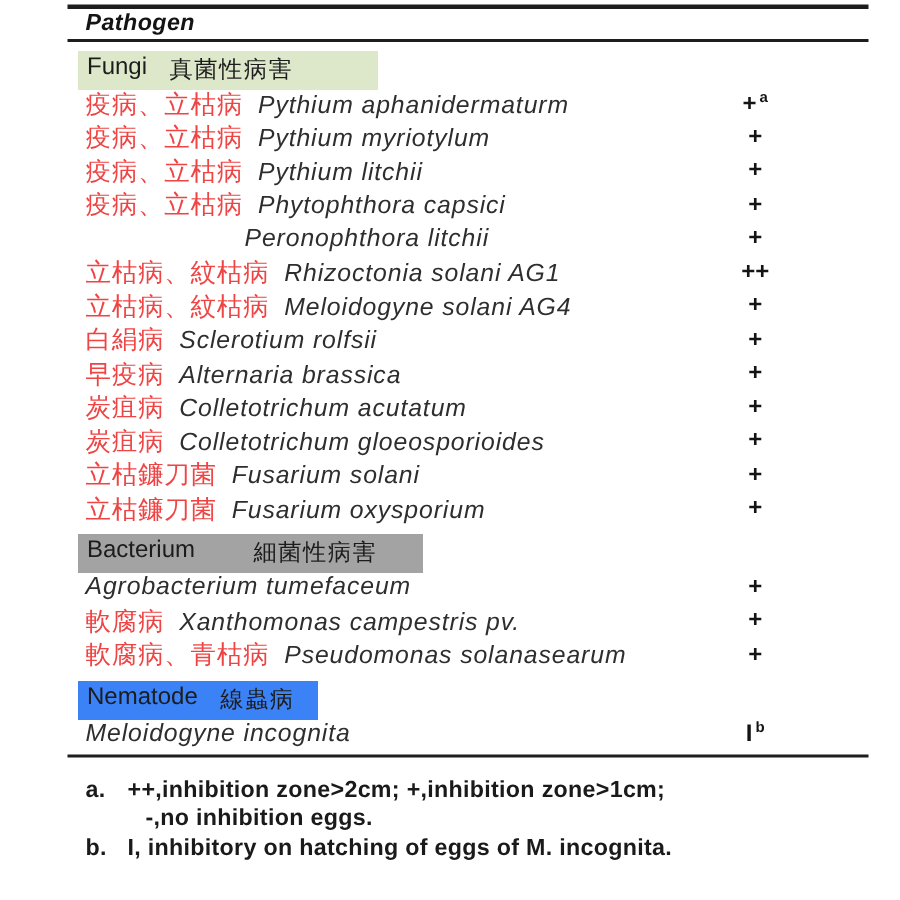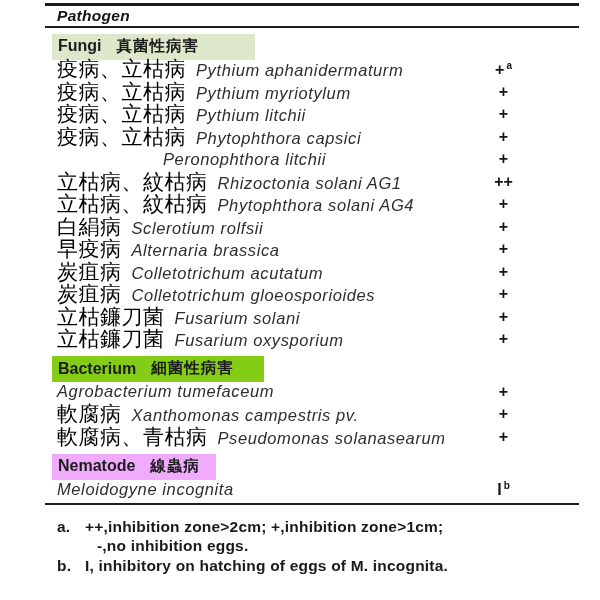--- a/index.html
+++ b/index.html
@@ -7,27 +7,27 @@
   .sheet{position:relative;width:600px;height:600px;background:#ffffff;overflow:hidden;}
   .table-wrap{position:absolute;left:45px;right:21px;top:3px;}
   .rule{background:#1d1d1d;}
   .rule.top{height:3px;}
   .rule.mid{height:2px;}
   .rule.bottom{height:2px;margin-top:2px;}
   .thead{display:flex;align-items:center;height:20px;font-weight:bold;font-size:15.5px;color:#141414;}
   .th-pathogen{flex:1;padding-left:12px;letter-spacing:0.3px;font-style:italic;}
   .th-eff{width:135px;padding-right:16px;box-sizing:border-box;text-align:center;letter-spacing:0.2px;}
   .section-header{margin-top:7px;height:23px;display:flex;align-items:center;}
-  .section-highlight{display:inline-flex;align-items:center;padding:2px 16px 3px 6px;margin-left:7px;font-weight:bold;font-size:16px;color:#1c1c1c;}
+  .section-highlight{display:inline-flex;align-items:flex-start;padding:2px 16px 3px 6px;margin-left:7px;font-weight:normal;font-size:16px;color:#1c1c1c;}
   .section-0 .section-highlight{padding-right:56px;}
   .section-1 .section-highlight{padding-right:30px;}
   .sec-zh{margin-left:15px;font-size:15.5px;letter-spacing:1px;}
   .row{display:flex;align-items:center;height:22.5px;}
   .cell-pathogen{flex:1;padding-left:12px;white-space:nowrap;overflow:hidden;}
-  .zh{font-size:21px;color:#000000;letter-spacing:0.5px;}
+  .zh{font-size:17px;color:#ef4444;letter-spacing:0.5px;}
   .latin{font-style:italic;font-size:16.5px;color:#2e2e2e;margin-left:10px;letter-spacing:0.6px;}
   .cell-pathogen > .latin:first-child{margin-left:0;}
   .row-cont .cell-pathogen{padding-left:118px;}
   .cell-eff{width:135px;padding-right:16px;box-sizing:border-box;text-align:center;font-weight:bold;font-size:16px;color:#141414;}
   .cell-eff sup{font-size:10px;margin-left:2px;}
   .eff-between{transform:translateY(11px);}
   .footnotes{margin-top:12px;font-size:15.5px;font-weight:600;color:#1a1a1a;letter-spacing:0.2px;}
   .footnote{display:flex;line-height:19.5px;}
   .fn-marker{flex:none;width:28px;padding-left:12px;}
   .fn-lines{flex:1;}
@@ -69,21 +69,21 @@
           </div>
           <div class="row row-cont">
             <div class="cell-pathogen"><span class="latin">Peronophthora litchii</span></div>
             <div class="cell-eff"><span class="eff-mark">+</span></div>
           </div>
           <div class="row">
             <div class="cell-pathogen"><span class="zh">立枯病、紋枯病</span><span class="latin">Rhizoctonia solani AG1</span></div>
             <div class="cell-eff"><span class="eff-mark">++</span></div>
           </div>
           <div class="row">
-            <div class="cell-pathogen"><span class="zh">立枯病、紋枯病</span><span class="latin">Phytophthora solani AG4</span></div>
+            <div class="cell-pathogen"><span class="zh">立枯病、紋枯病</span><span class="latin">Meloidogyne solani AG4</span></div>
             <div class="cell-eff"><span class="eff-mark">+</span></div>
           </div>
           <div class="row">
             <div class="cell-pathogen"><span class="zh">白絹病</span><span class="latin">Sclerotium rolfsii</span></div>
             <div class="cell-eff"><span class="eff-mark">+</span></div>
           </div>
           <div class="row">
             <div class="cell-pathogen"><span class="zh">早疫病</span><span class="latin">Alternaria brassica</span></div>
             <div class="cell-eff"><span class="eff-mark">+</span></div>
           </div>
@@ -99,41 +99,41 @@
             <div class="cell-pathogen"><span class="zh">立枯鐮刀菌</span><span class="latin">Fusarium solani</span></div>
             <div class="cell-eff"><span class="eff-mark">+</span></div>
           </div>
           <div class="row">
             <div class="cell-pathogen"><span class="zh">立枯鐮刀菌</span><span class="latin">Fusarium oxysporium</span></div>
             <div class="cell-eff"><span class="eff-mark">+</span></div>
           </div>
         </div>
         <div class="section section-1">
           <div class="section-header">
-            <span class="section-highlight" style="background: #84cc16;">
+            <span class="section-highlight" style="background: #a3a3a3; gap: 24px;">
               <span class="sec-en">Bacterium</span>
               <span class="sec-zh">細菌性病害</span>
             </span>
           </div>
           <div class="row">
             <div class="cell-pathogen"><span class="latin">Agrobacterium tumefaceum</span></div>
             <div class="cell-eff"><span class="eff-mark eff-between">+</span></div>
           </div>
           <div class="row">
             <div class="cell-pathogen"><span class="zh">軟腐病</span><span class="latin">Xanthomonas campestris pv.</span></div>
             <div class="cell-eff"><span class="eff-mark">+</span></div>
           </div>
           <div class="row">
             <div class="cell-pathogen"><span class="zh">軟腐病、青枯病</span><span class="latin">Pseudomonas solanasearum</span></div>
             <div class="cell-eff"><span class="eff-mark">+</span></div>
           </div>
         </div>
         <div class="section section-2">
           <div class="section-header">
-            <span class="section-highlight" style="background: #f0abfc;">
+            <span class="section-highlight" style="background: #3b82f6;">
               <span class="sec-en">Nematode</span>
               <span class="sec-zh">線蟲病</span>
             </span>
           </div>
           <div class="row">
             <div class="cell-pathogen"><span class="latin">Meloidogyne incognita</span></div>
             <div class="cell-eff"><span class="eff-mark">I<sup>b</sup></span></div>
           </div>
         </div>
       </div>

